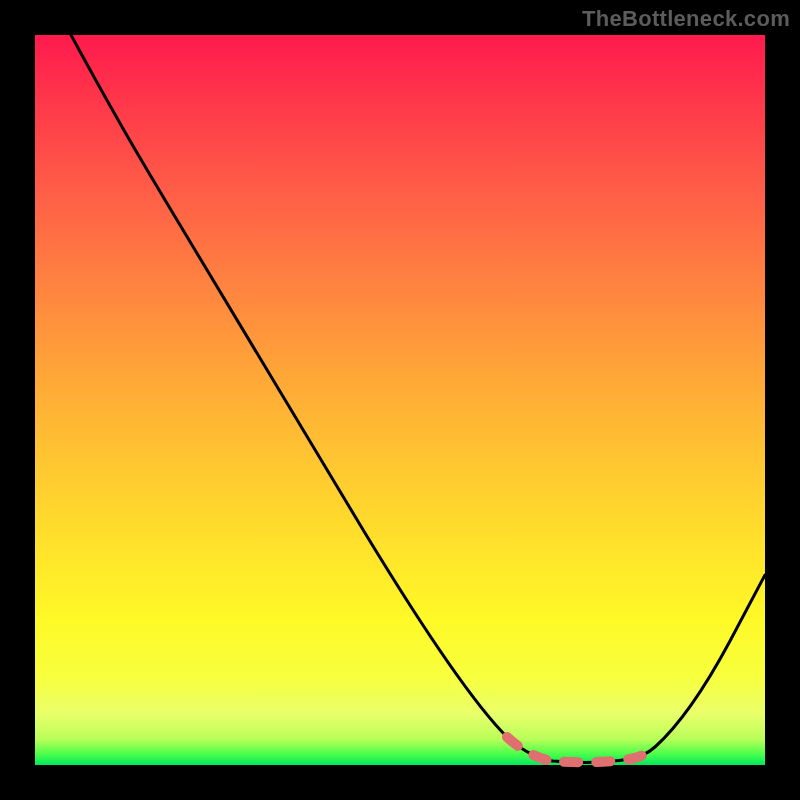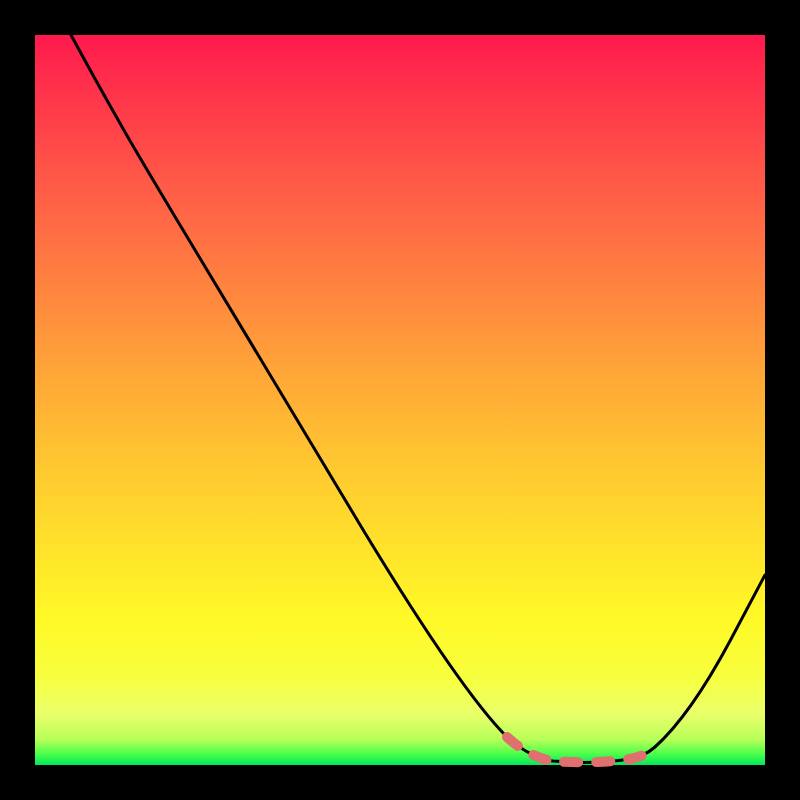--- a/index.html
+++ b/index.html
@@ -98,13 +98,14 @@
               M 472 702
               C 485 714, 498 721, 512 725
               L 518 726
               C 540 728, 570 728, 595 724
               C 605 722, 612 719, 620 712
             "></path>
     </svg>
 
   </div>
 
+  <div class="watermark">TheBottleneck.com</div>
 </div>
 
 </body></html>

